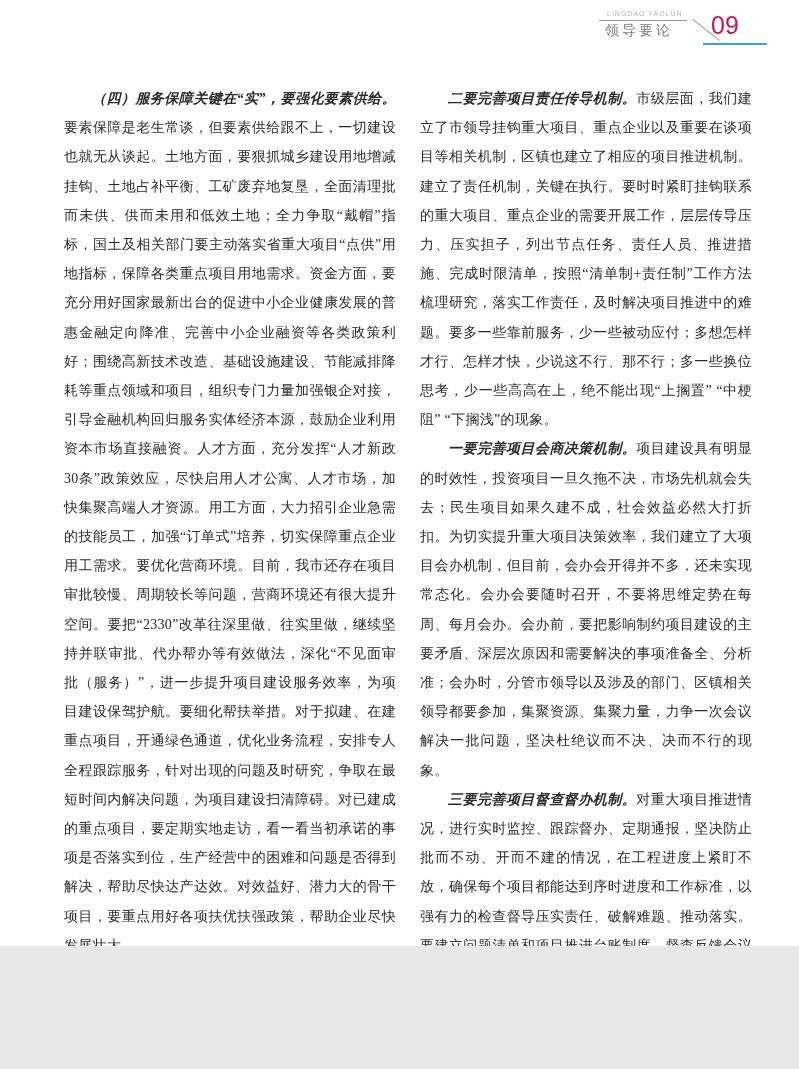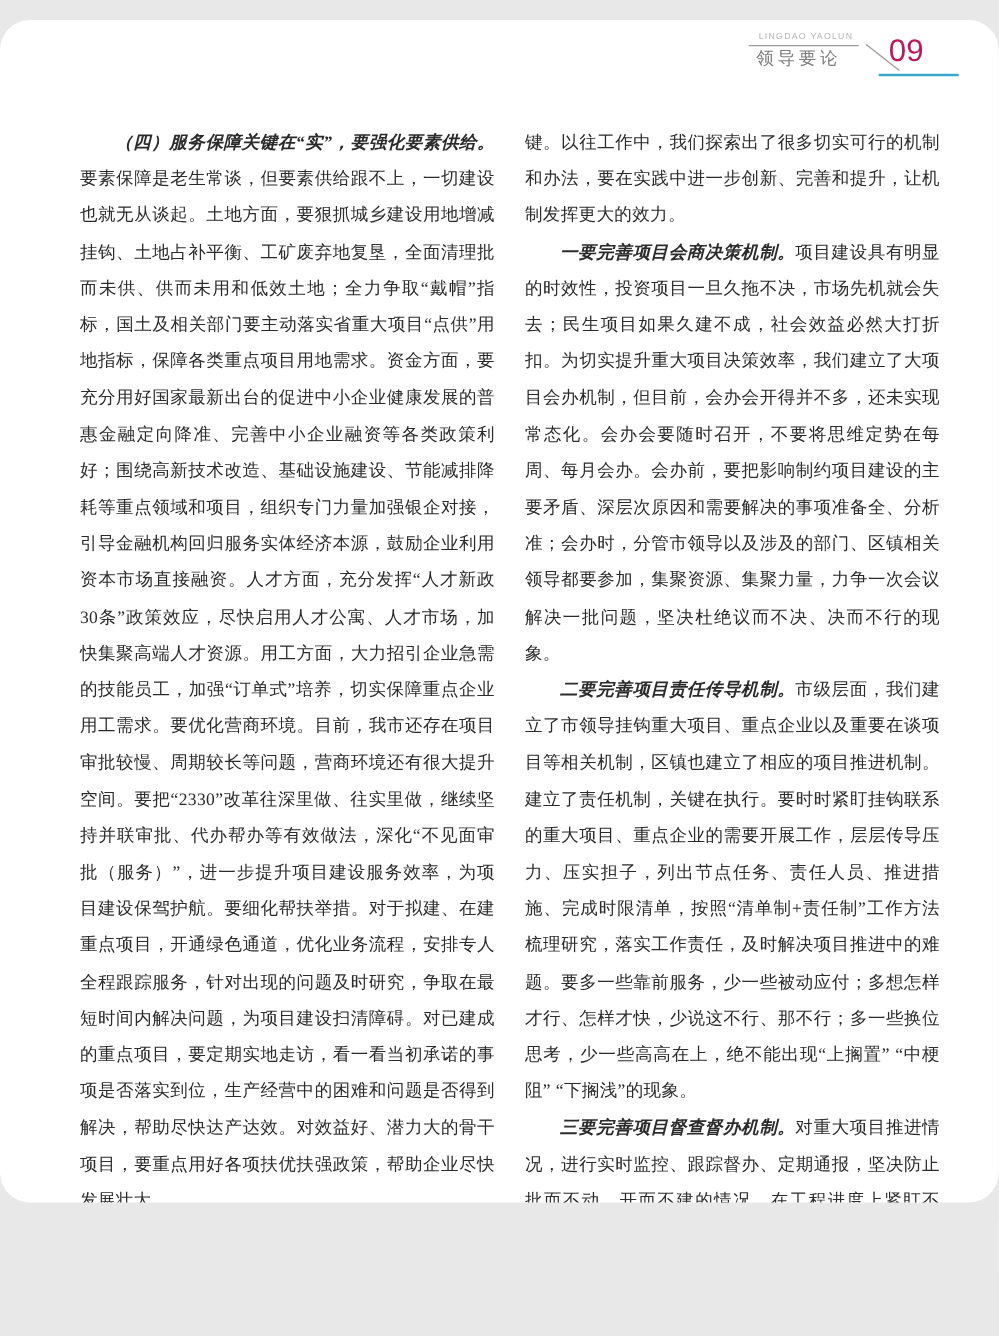--- a/index.html
+++ b/index.html
@@ -1,23 +1,22 @@
 <!DOCTYPE html>
 <html><head>
 <meta charset="utf-8">
 <style>
   html,body { margin:0; padding:0; background:#e8e8e8; }
   .page {
     position:relative;
     width:799px; height:946px;
     background:#ffffff;
-    margin:16px auto;
+    margin:0 auto;
     overflow:hidden;
     font-family:"Liberation Serif","DejaVu Serif",serif;
-    border-radius:24px;
   }
 
   
   .header { position:absolute; top:10px; right:24px; width:170px; height:34px; }
   .pinyin {
     position:absolute; top:0; left:2px;
     font-family:"Liberation Sans","DejaVu Sans",sans-serif;
     font-size:7px; letter-spacing:1px; color:#b3b3b3;
   }
   .hdr-rule { position:absolute; top:10px; left:-6px; width:88px; height:1px; background:#9a9a9a; }
@@ -70,23 +69,22 @@
   </div>
 
   <div class="content">
 
     <div class="col">
       <p><span class="lead">（四）服务保障关键在“实”，要强化要素供给。</span><span>要素保障是老生常谈，但要素供给跟不上，一切建设也就无从谈起。土地方面，要狠抓城乡建设用地增减挂钩、土地占补平衡、工矿废弃地复垦，全面清理批而未供、供而未用和低效土地；全力争取“戴帽”指标，国土及相关部门要主动落实省重大项目“点供”用地指标，保障各类重点项目用地需求。资金方面，要充分用好国家最新出台的促进中小企业健康发展的普惠金融定向降准、完善中小企业融资等各类政策利好；围绕高新技术改造、基础设施建设、节能减排降耗等重点领域和项目，组织专门力量加强银企对接，引导金融机构回归服务实体经济本源，鼓励企业利用资本市场直接融资。人才方面，充分发挥“人才新政30条”政策效应，尽快启用人才公寓、人才市场，加快集聚高端人才资源。用工方面，大力招引企业急需的技能员工，加强“订单式”培养，切实保障重点企业用工需求。要优化营商环境。目前，我市还存在项目审批较慢、周期较长等问题，营商环境还有很大提升空间。要把“2330”改革往深里做、往实里做，继续坚持并联审批、代办帮办等有效做法，深化“不见面审批（服务）”，进一步提升项目建设服务效率，为项目建设保驾护航。要细化帮扶举措。对于拟建、在建重点项目，开通绿色通道，优化业务流程，安排专人全程跟踪服务，针对出现的问题及时研究，争取在最短时间内解决问题，为项目建设扫清障碍。对已建成的重点项目，要定期实地走访，看一看当初承诺的事项是否落实到位，生产经营中的困难和问题是否得到解决，帮助尽快达产达效。对效益好、潜力大的骨干项目，要重点用好各项扶优扶强政策，帮助企业尽快发展壮大。</span></p>
 
     </div>
 
     <div class="col">
-      <p class="noindent"><span>键。以往工作中，我们探索出了很多切实可行的机制和办法，要在实践中进一步创新、完善和提升，让机制发挥更大的效力。</span></p>
+      <p><span class="lead">二要完善项目责任传导机制。</span><span>市级层面，我们建立了市领导挂钩重大项目、重点企业以及重要在谈项目等相关机制，区镇也建立了相应的项目推进机制。建立了责任机制，关键在执行。要时时紧盯挂钩联系的重大项目、重点企业的需要开展工作，层层传导压力、压实担子，列出节点任务、责任人员、推进措施、完成时限清单，按照“清单制+责任制”工作方法梳理研究，落实工作责任，及时解决项目推进中的难题。要多一些靠前服务，少一些被动应付；多想怎样才行、怎样才快，少说这不行、那不行；多一些换位思考，少一些高高在上，绝不能出现“上搁置” “中梗阻” “下搁浅”的现象。</span></p>
       <p><span class="lead">一要完善项目会商决策机制。</span><span>项目建设具有明显的时效性，投资项目一旦久拖不决，市场先机就会失去；民生项目如果久建不成，社会效益必然大打折扣。为切实提升重大项目决策效率，我们建立了大项目会办机制，但目前，会办会开得并不多，还未实现常态化。会办会要随时召开，不要将思维定势在每周、每月会办。会办前，要把影响制约项目建设的主要矛盾、深层次原因和需要解决的事项准备全、分析准；会办时，分管市领导以及涉及的部门、区镇相关领导都要参加，集聚资源、集聚力量，力争一次会议解决一批问题，坚决杜绝议而不决、决而不行的现象。</span></p>
-      <p><span class="lead">二要完善项目责任传导机制。</span><span>市级层面，我们建立了市领导挂钩重大项目、重点企业以及重要在谈项目等相关机制，区镇也建立了相应的项目推进机制。建立了责任机制，关键在执行。要时时紧盯挂钩联系的重大项目、重点企业的需要开展工作，层层传导压力、压实担子，列出节点任务、责任人员、推进措施、完成时限清单，按照“清单制+责任制”工作方法梳理研究，落实工作责任，及时解决项目推进中的难题。要多一些靠前服务，少一些被动应付；多想怎样才行、怎样才快，少说这不行、那不行；多一些换位思考，少一些高高在上，绝不能出现“上搁置” “中梗阻” “下搁浅”的现象。</span></p>
       <p><span class="lead">三要完善项目督查督办机制。</span><span>对重大项目推进情况，进行实时监控、跟踪督办、定期通报，坚决防止批而不动、开而不建的情况，在工程进度上紧盯不放，确保每个项目都能达到序时进度和工作标准，以强有力的检查督导压实责任、破解难题、推动落实。要建立问题清单和项目推进台账制度、督查反馈会议制度，努力形成督查前梳理清单，督查中实地督导，督查后研究分析，督查完反馈建议的督查工作程序。对于项目推进中不敢担当、消极作为、推诿扯皮等现象，要严格问责、严肃处理，全力营造争先进位、干事创业的浓厚氛围。</span></p>
 
     </div>
 
   </div>
 
   <div class="footer">2011/第5期　总第370期</div>
 
 </div>
 

